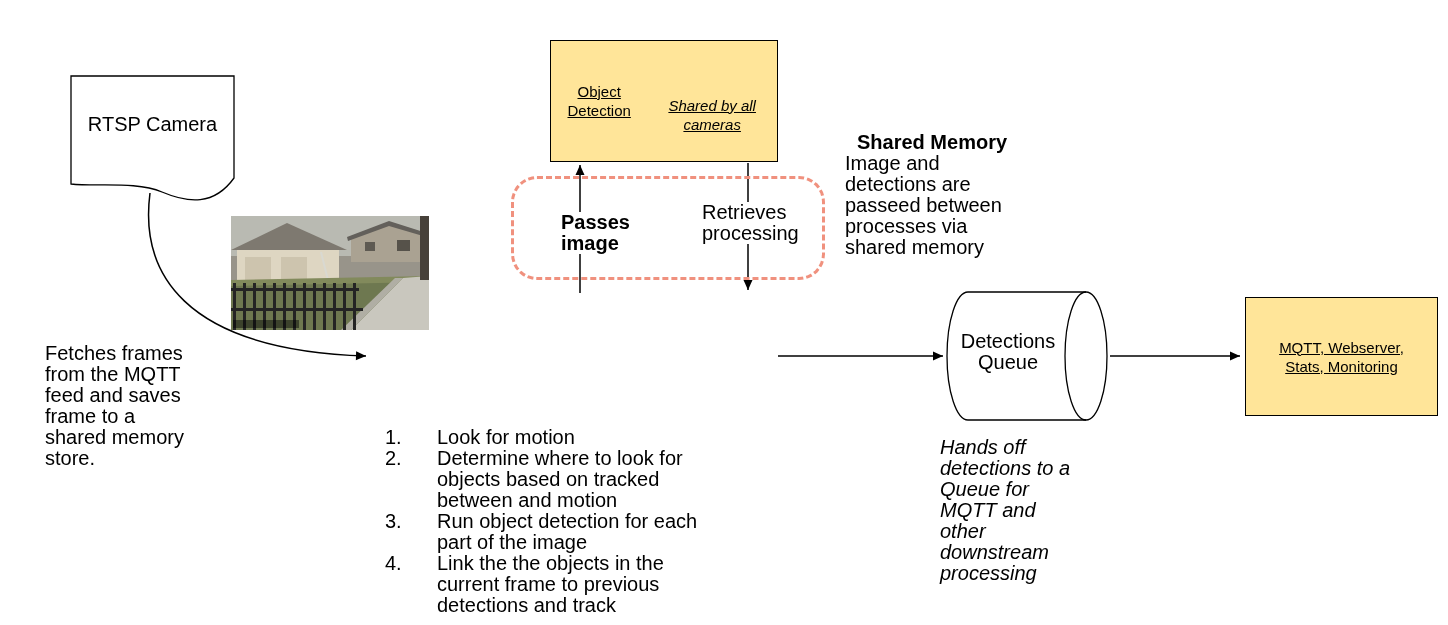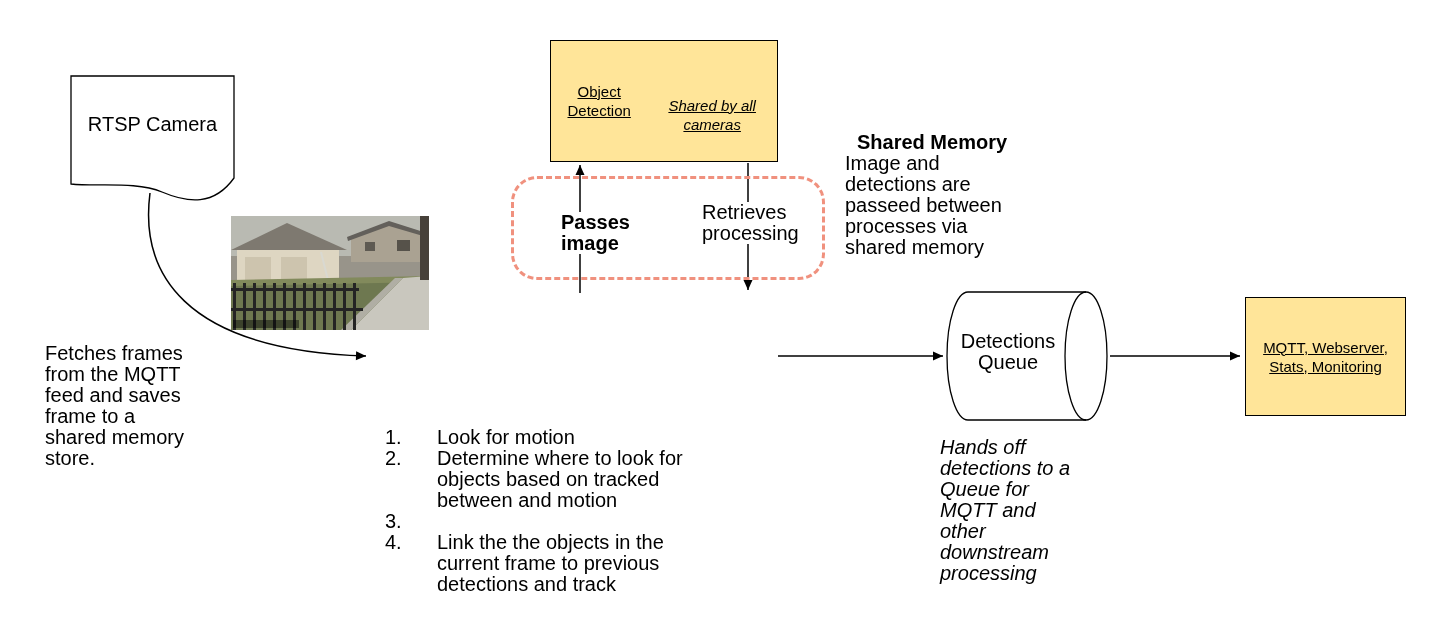--- a/index.html
+++ b/index.html
@@ -13,21 +13,21 @@
   #lines { position: absolute; left: 0; top: 0; z-index: 0; }
 
   .node {
     position: absolute; z-index: 1;
     background: #ffe599; border: 1px solid #000000;
     display: flex; flex-direction: row; align-items: center; justify-content: center;
     text-align: center; font-size: 15px; line-height: 19px; text-decoration: underline;
   }
   #object-detection-box { left: 550px; top: 40px;  width: 226px; height: 120px; }
   #camera-n-box        { left: 375px; top: 295px; width: 400px; height: 120px; }
-  #outputs-box         { left: 1245px; top: 297px; width: 151px; height: 117px; padding: 0 4px; justify-content: flex-end; }
+  #outputs-box         { left: 1245px; top: 297px; width: 151px; height: 117px; padding: 0 20px; justify-content: flex-end; }
 
   #shared-memory-outline {
     position: absolute; left: 511px; top: 176px; width: 308px; height: 98px;
     border: 3px dashed #f0917e; border-radius: 26px; z-index: 1;
   }
 
   #photo { position: absolute; left: 231px; top: 216px; z-index: 2; }
 
   .label { position: absolute; z-index: 3; font-size: 20px; line-height: 21px; }
   .edge-label { background: #ffffff; padding: 0 1px; }
@@ -142,20 +142,21 @@
     <div class="step">
       <span class="step-num">1.</span>
       <span class="step-text">Look for motion</span>
     </div>
     <div class="step">
       <span class="step-num">2.</span>
       <span class="step-text">Determine where to look for objects based on tracked between and motion</span>
     </div>
     <div class="step">
       <span class="step-num">3.</span>
+      <span class="step-text">Run object detection for each part of the image</span>
     </div>
     <div class="step">
       <span class="step-num">4.</span>
       <span class="step-text">Link the the objects in the current frame to previous detections and track</span>
     </div>
   </div>
 
   <div class="label" id="queue-label">Detections Queue</div>
 
   <div class="label" id="queue-note">Hands off detections to a Queue for MQTT and other downstream processing</div>

